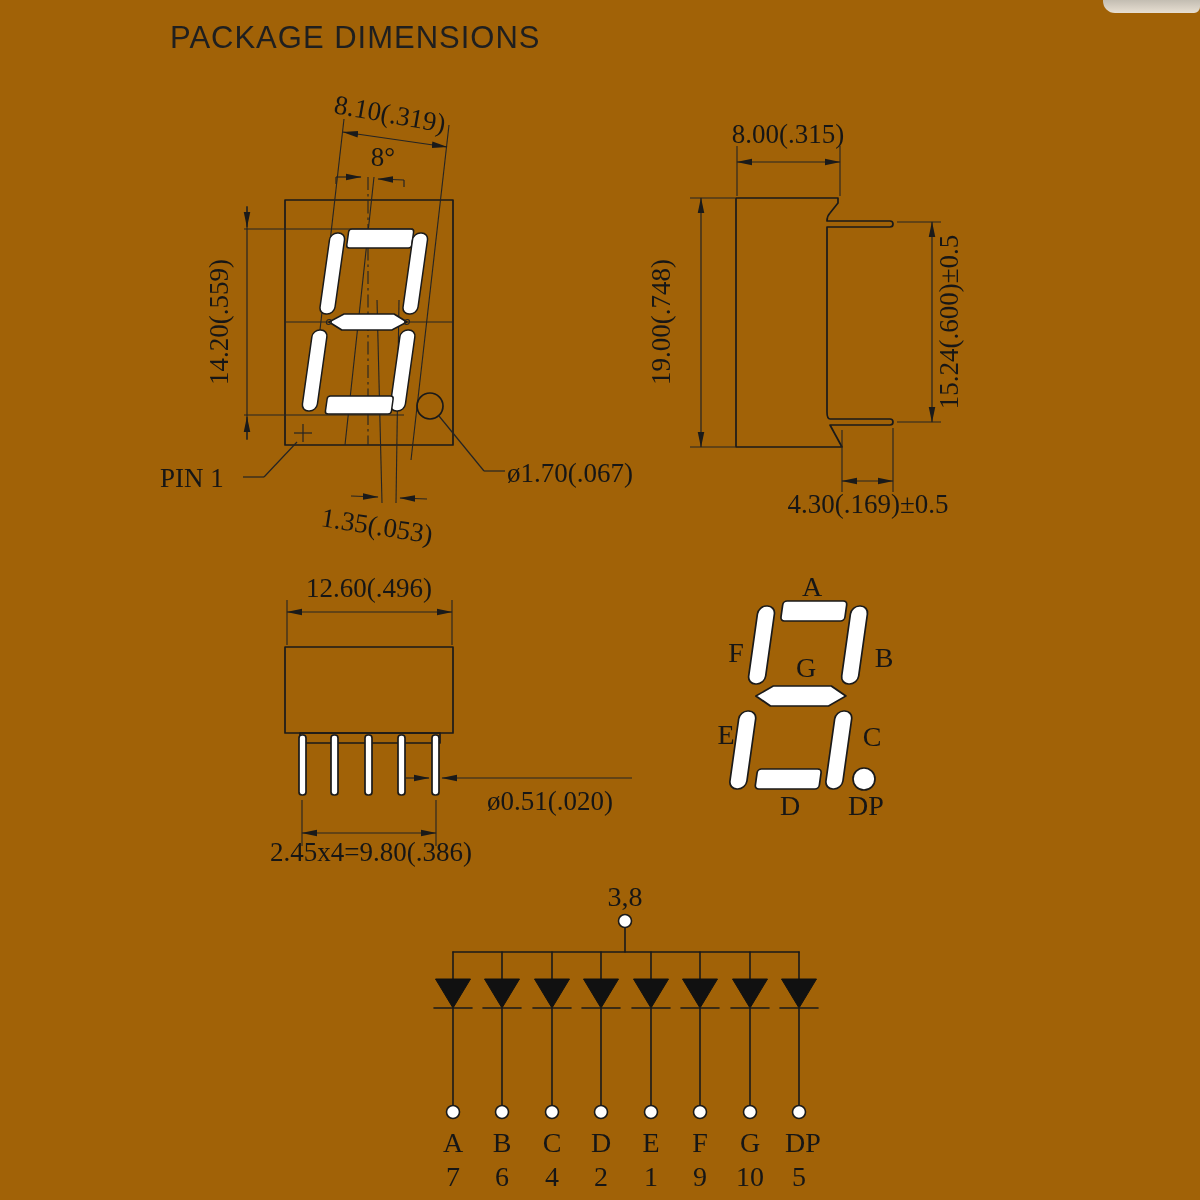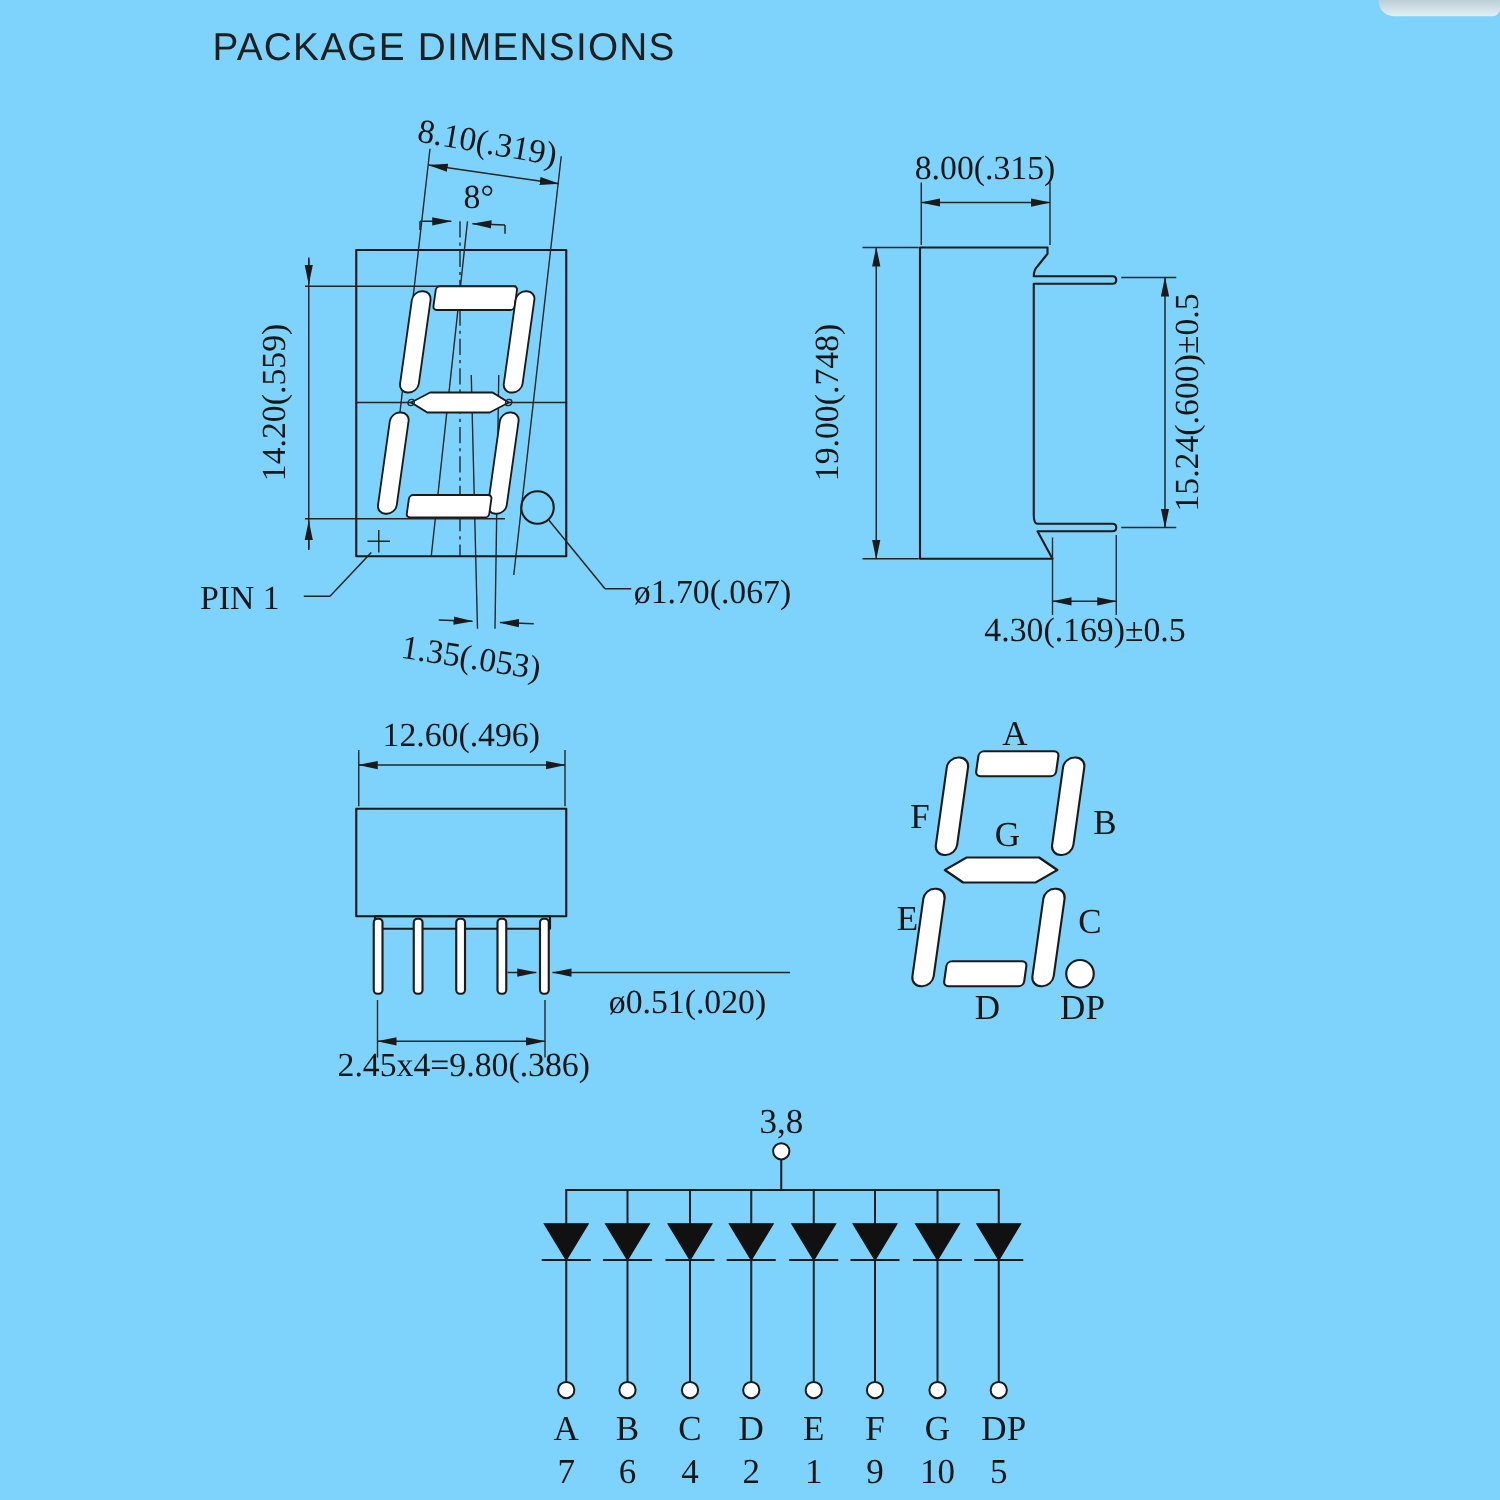--- a/index.html
+++ b/index.html
@@ -1,16 +1,16 @@
 <!DOCTYPE html>
 <html><head>
 <meta charset="utf-8">
 <style>
   html,body{margin:0;padding:0;background:#ffffff;}
-  .stage{position:relative;width:1200px;height:1200px;background:#7dd3fc;overflow:hidden;
+  .stage{position:relative;width:1200px;height:1200px;background:#a16207;overflow:hidden;
          font-family:"Liberation Serif","DejaVu Serif",serif;}
   .title{position:absolute;left:170px;top:20px;
          font-family:"Liberation Sans","DejaVu Sans",sans-serif;
          font-size:31px;font-weight:400;letter-spacing:1px;color:#1f1f1f;}
   .corner-artifact{position:absolute;left:1103px;top:0;width:97px;height:13px;
          background:linear-gradient(180deg,#c9cdd0,#f4f5f6);border-radius:0 0 6px 12px;opacity:.85;}
   svg.drawing{position:absolute;left:0;top:0;}
   .ol{stroke:#1a1a1a;stroke-width:1.7;fill:none;stroke-linejoin:round;stroke-linecap:round;}
   .thin{stroke:#242424;stroke-width:1.1;fill:none;}
   .dim{stroke:#242424;stroke-width:1.2;fill:none;}

